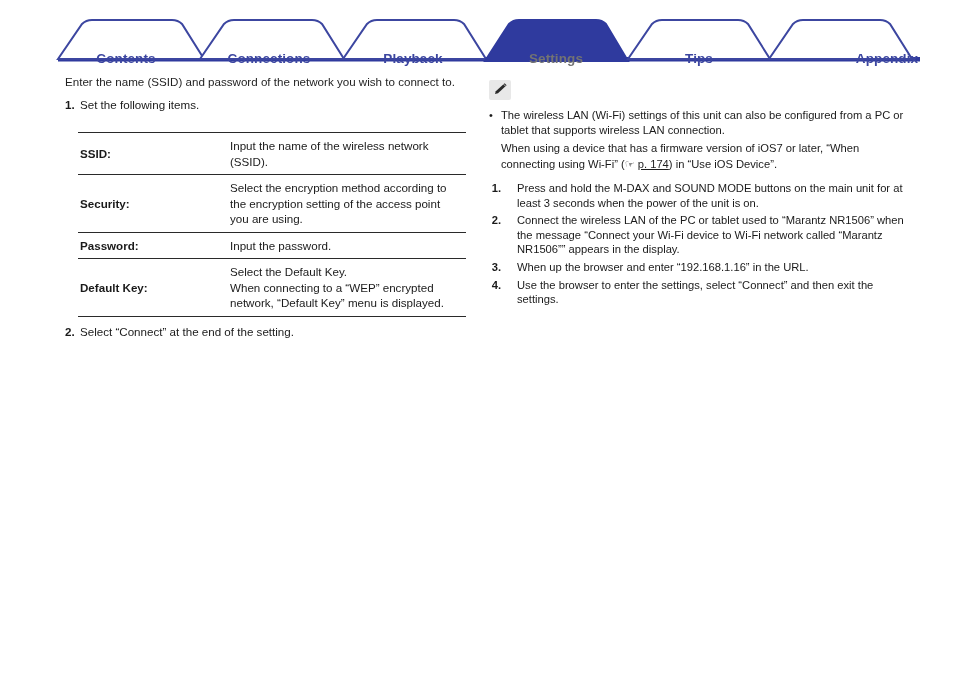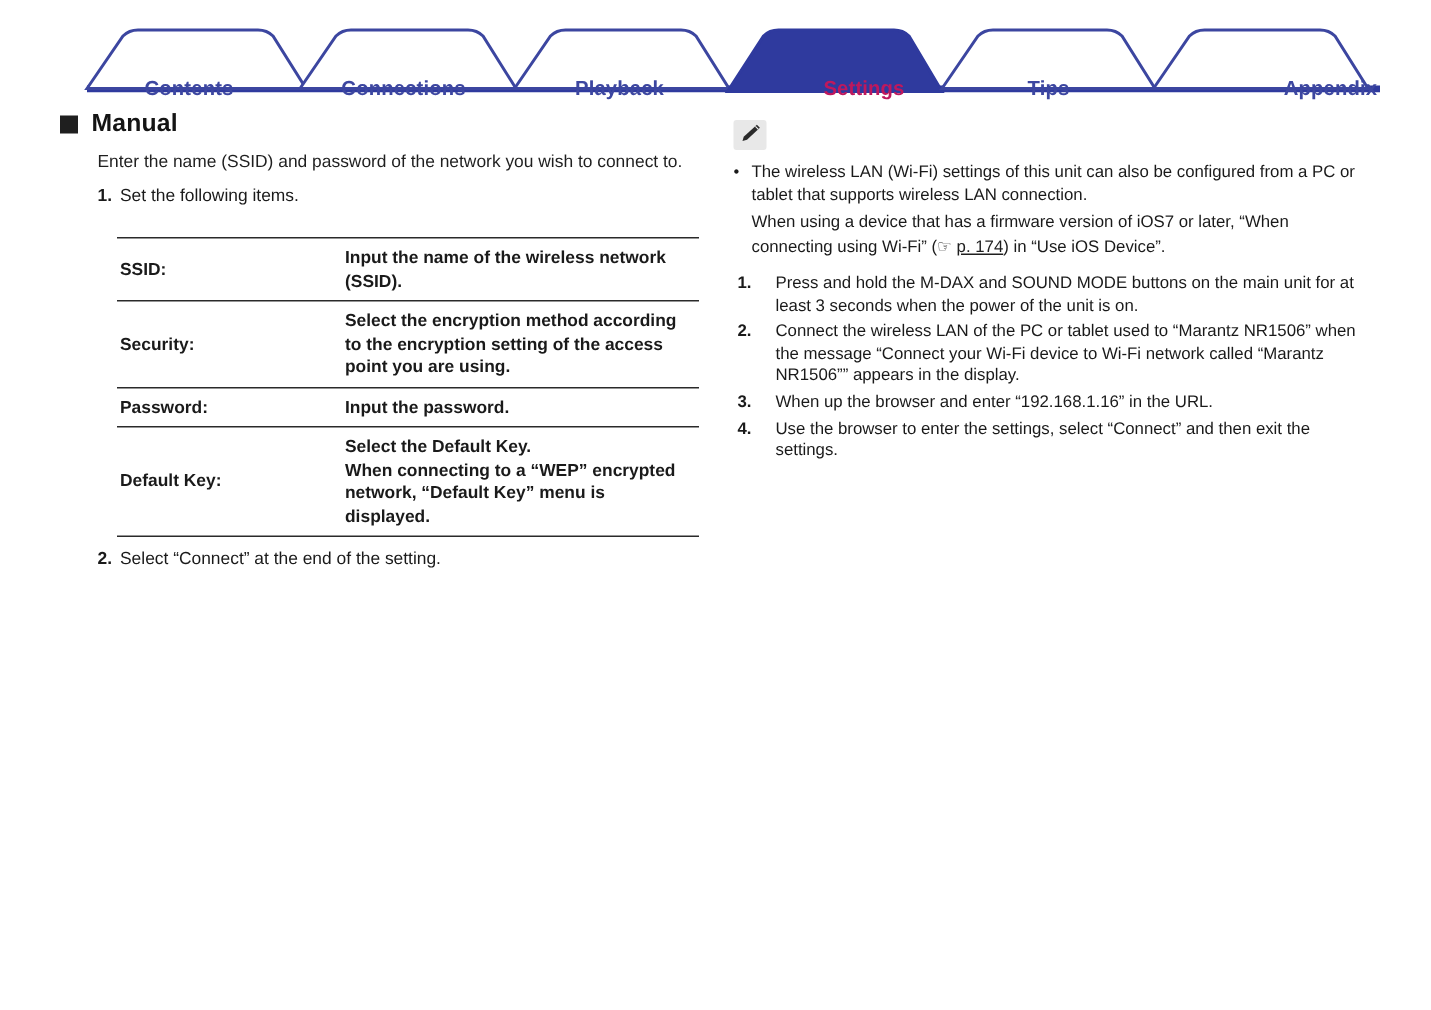--- a/index.html
+++ b/index.html
@@ -23,21 +23,21 @@
     position: absolute;
     font-size: 13.5px;
     font-weight: bold;
     color: #3c46a0;
     white-space: nowrap;
     text-align: center;
     top: 33px;
     transform: translate(-50%, 0);
     letter-spacing: 0.1px;
   }
-  .tab-label.active { color: #be185d; margin-left: 20px; }
+  .tab-label.active { color: #737373; }
 
   
   #content { position: absolute; left: 0; top: 66px; width: 954px; height: 540px; }
 
   .col-left  { position: absolute; left: 40px;  top: 0;  width: 436px; }
   .col-right { position: absolute; left: 489px; top: 14px; width: 424px; }
 
   
   .heading-row { display: flex; align-items: center; gap: 9px; margin: 7px 0 0 0; }
   .sq-bullet { width: 12px; height: 12px; background: #1f1f1f; display: block; }
@@ -63,21 +63,20 @@
     margin-top: 20px;
     width: 388px;
     border-collapse: collapse;
   }
   .spec-table tr { border-top: 1.3px solid #2a2a2a; border-bottom: 1.3px solid #2a2a2a; }
   .spec-table td {
     padding: 5px 0 5px 0;
     font-size: 11.6px;
     line-height: 15.5px;
     vertical-align: middle;
-    font-weight: bold;
   }
   .spec-table td.k { font-weight: bold; width: 152px; padding-left: 2px; }
   .spec-table td.v { padding-right: 4px; }
 
   
   .note-icon {
     width: 22px; height: 20px;
     background: #e8e8e8;
     border-radius: 2px;
     position: relative;
@@ -122,24 +121,20 @@
   <div class="tab-label" style="left:401px;">Playback</div>
   <div class="tab-label active" style="left:544px;">Settings</div>
   <div class="tab-label" style="left:687px;">Tips</div>
   <div class="tab-label" style="left:830px;margin-left:45px;">Appendix</div>
 </div>
 
 <div id="content">
 
   <div class="col-left">
 
-    <div class="heading-row">
-      <span class="sq-bullet"></span>
-      <span class="heading-text">Manual</span>
-    </div>
 
     <div class="body-text">Enter the name (SSID) and password of the network you wish to connect to.</div>
 
     <div class="step">
       <span class="step-num">1.</span>
       <span class="step-txt">Set the following items.</span>
     </div>
 
     <table class="spec-table">
       <tbody>

